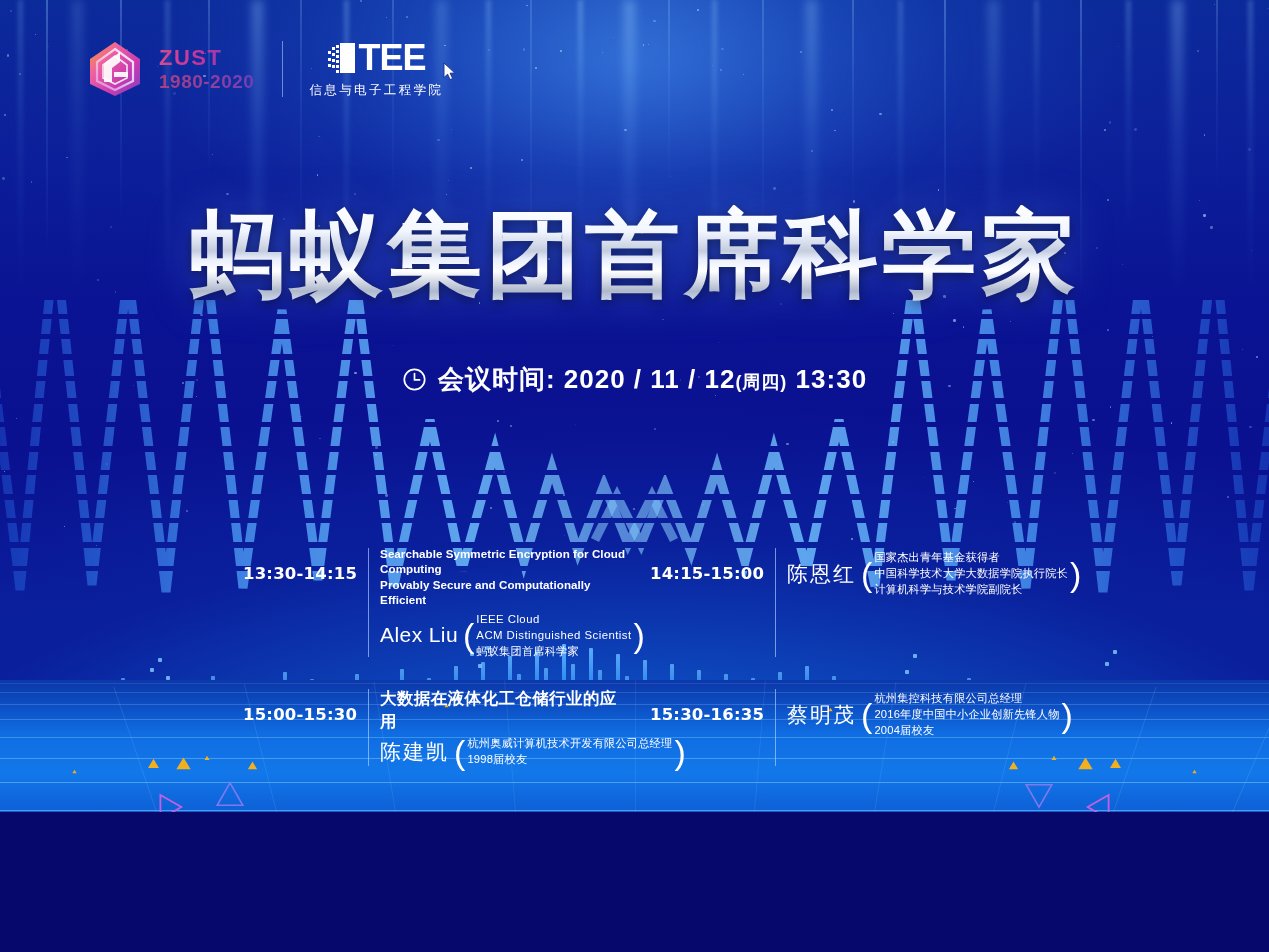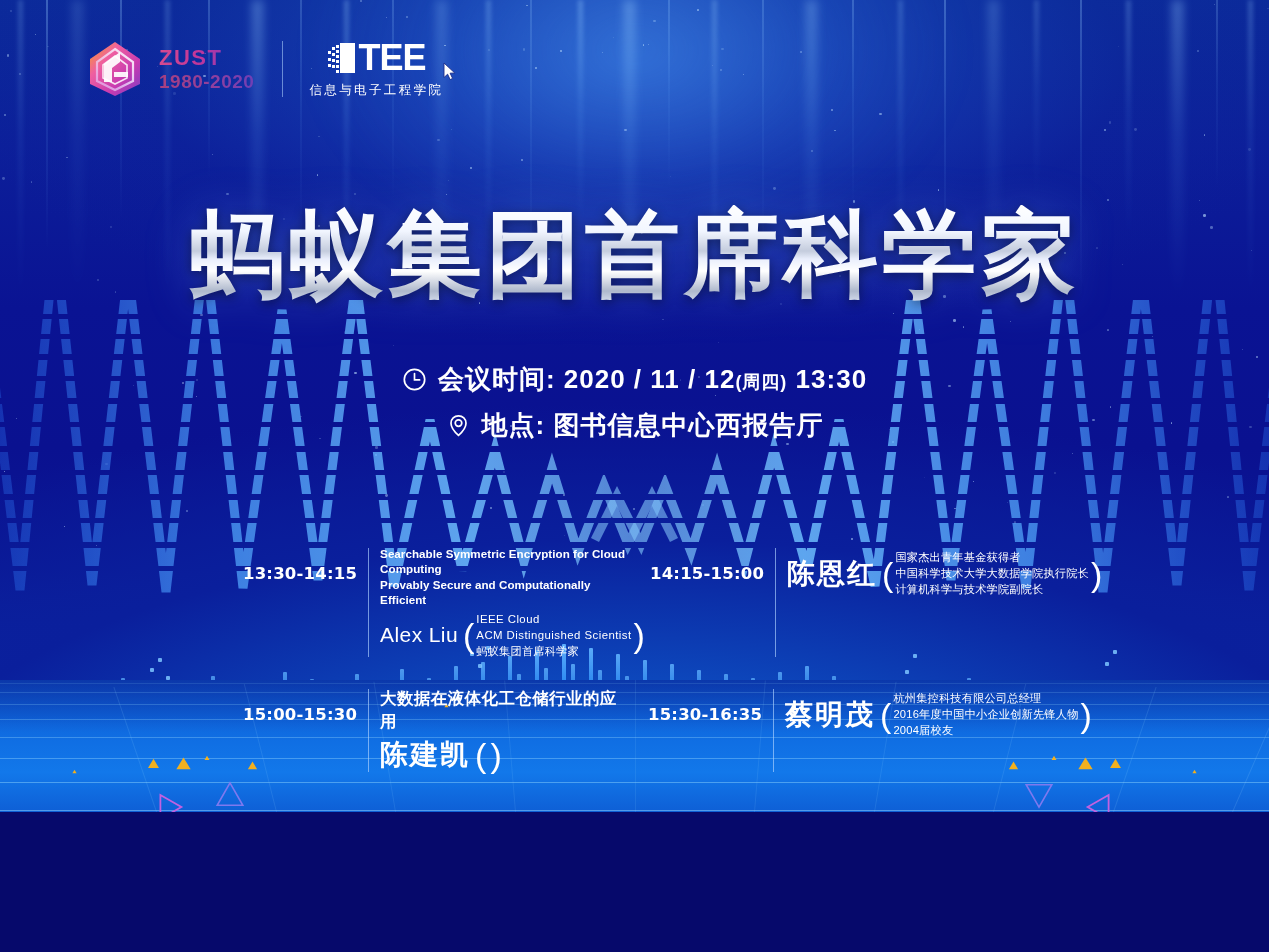--- a/index.html
+++ b/index.html
@@ -106,21 +106,21 @@
   .stime {
     flex:0 0 auto; color:#ffffff; font-size:16.5px; font-weight:bold;
     letter-spacing:0.2px; padding-top:18px; text-align:right; white-space:nowrap;
     font-family:"DejaVu Sans","Liberation Sans",sans-serif;
   }
   .sdiv { flex:0 0 auto; width:1px; align-self:stretch; background:rgba(175,210,255,0.65); margin:2px 11px 2px 11px; }
   .sbody { flex:1 1 auto; min-width:0; }
   .stitle-cn { color:#ffffff; font-size:16.5px; font-weight:bold; letter-spacing:0.4px; line-height:1.35; }
   .stitle-en { color:#ffffff; font-size:11.6px; font-weight:bold; line-height:1.32; letter-spacing:0.05px; }
   .speaker-row { display:flex; align-items:center; margin-top:4px; }
-  .sname-cn { color:#ffffff; font-size:28px; letter-spacing:2px; white-space:nowrap;font-weight:bold; }
+  .sname-cn { color:#ffffff; font-size:21px; letter-spacing:2px; white-space:nowrap; }
   .sname-en { color:#ffffff; font-size:21px; letter-spacing:0.4px; white-space:nowrap; }
   .paren { color:#ffffff; font-size:34px; font-weight:300; line-height:0.78; padding:0 2px; }
   .paren.l { margin-left:3px; }
   .creds { display:flex; flex-direction:column; justify-content:center; }
   .cred { color:#ffffff; font-size:11.2px; line-height:1.42; letter-spacing:0.2px; white-space:nowrap; }
   .cred.en { font-size:11.4px; letter-spacing:0.45px; }
 </style>
 </head>
 <body>
 
@@ -677,30 +677,20 @@
       <svg class="ico" width="25" height="25" viewBox="0 0 25 25">
         <circle cx="12.5" cy="12.5" r="10.2" fill="none" stroke="#ffffff" stroke-width="1.7"></circle>
         <path d="M12.5 6.6 L12.5 12.9 L17.6 12.9" fill="none" stroke="#ffffff" stroke-width="1.7" stroke-linecap="round"></path>
       </svg>
       <div class="info-text">
         <span>会议时间:</span>
         <span>2020 / 11 / 12</span><span class="wk">(周四)</span>
         <span>13:30</span>
       </div>
     </div>
-    <div class="info-line">
-      <svg class="ico" width="25" height="25" viewBox="0 0 25 25">
-        <path d="M12.5 2.8 C8.3 2.8 5 6.1 5 10.2 C5 15.6 12.5 22.4 12.5 22.4 C12.5 22.4 20 15.6 20 10.2 C20 6.1 16.7 2.8 12.5 2.8 Z" fill="none" stroke="#ffffff" stroke-width="1.7"></path>
-        <circle cx="12.5" cy="10.1" r="3.3" fill="none" stroke="#ffffff" stroke-width="1.7"></circle>
-      </svg>
-      <div class="info-text">
-        <span>地点:</span>
-        <span>图书信息中心西报告厅</span>
-      </div>
-    </div>
   </div>
 
   <div class="schedule" id="schedule">
       <div class="srow">
         <div class="sitem">
           <div class="stime">13:30-14:15</div>
           <div class="sdiv"></div>
           <div class="sbody">
             <div>
               <div class="stitle-en">Searchable Symmetric Encryption for Cloud Computing</div>
@@ -737,20 +727,24 @@
       </div>
       <div class="srow">
         <div class="sitem">
           <div class="stime">15:00-15:30</div>
           <div class="sdiv"></div>
           <div class="sbody">
             <div class="stitle-cn">大数据在液体化工仓储行业的应用</div>
             <div class="speaker-row">
               <div class="sname-cn">陈建凯</div>
               <div class="paren l">(</div>
+              <div class="creds">
+                <div class="cred">杭州奥威计算机技术开发有限公司总经理</div>
+                <div class="cred">1998届校友</div>
+              </div>
               <div class="paren">)</div>
             </div>
           </div>
         </div>
         <div class="sitem">
           <div class="stime">15:30-16:35</div>
           <div class="sdiv"></div>
           <div class="sbody">
             <div class="speaker-row">
               <div class="sname-cn">蔡明茂</div>

